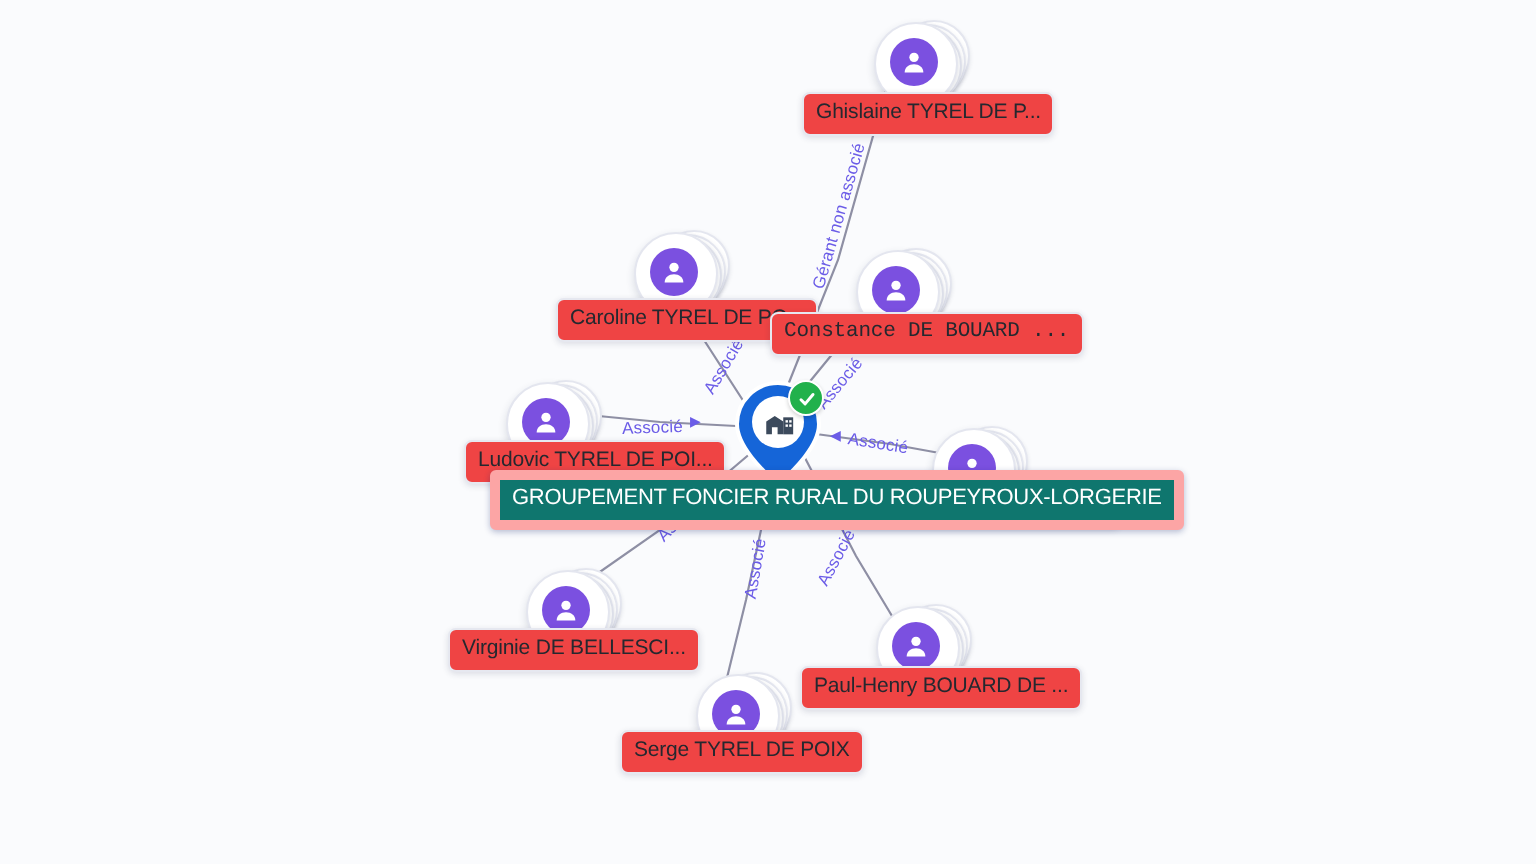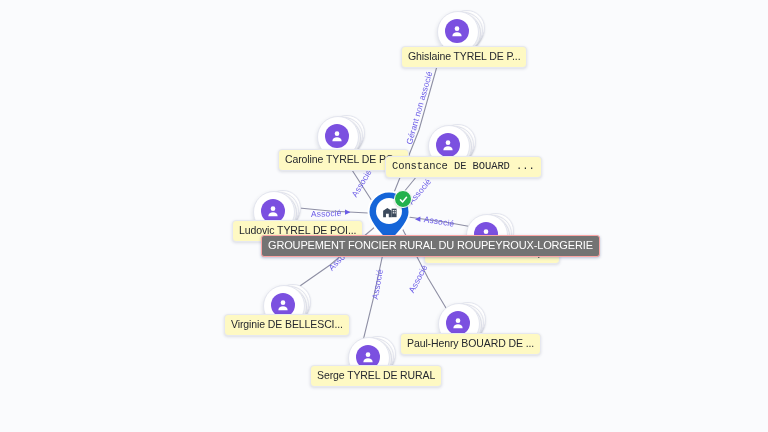--- a/index.html
+++ b/index.html
@@ -63,21 +63,21 @@
     background: #7b50e0;
     display: flex;
     align-items: center;
     justify-content: center;
   }
   .avatar-disc svg { display: block; }
 
   
   .node-label {
     position: absolute;
-    background: #fef9c3;
+    background: #ef4444;
     border: 1px solid #e6e8f0;
     border-radius: 4px;
     box-shadow: 0 1px 3px rgba(40,50,80,0.15);
     color: #25282f;
     font-size: 10.5px;
     line-height: 1;
     padding: 4px 6px 5px 6px;
     white-space: nowrap;
     letter-spacing: -0.1px;
   }
@@ -118,32 +118,31 @@
     align-items: center;
     justify-content: center;
     box-shadow: 0 1px 2px rgba(0,0,0,0.18);
   }
 
   
   #company-label {
     position: absolute;
     left: 245px;
     top: 235px;
-    background: #737373;
-    border: 1px solid #fca5a5;
+    background: #0f766e;
+    border: 5px solid #fca5a5;
     border-radius: 3px;
     color: #ffffff;
     font-size: 11px;
     line-height: 1;
     padding: 4px 6px 5px 6px;
     white-space: nowrap;
     letter-spacing: -0.15px;
     box-shadow: 0 1px 3px rgba(20,40,110,0.3);
     z-index: 40;
-    margin-left: 16px;
   }
 
   
   .edge-label {
     position: absolute;
     color: #6b5ce7;
     font-size: 8.5px;
     line-height: 1;
     white-space: nowrap;
     transform-origin: left center;
@@ -298,21 +297,21 @@
     <div class="stack-card s2"></div>
     <div class="stack-card s1"></div>
     <div class="stack-card front"></div>
     <div class="avatar-disc">
       <svg width="14" height="14" viewBox="0 0 24 24" fill="#ffffff">
         <circle cx="12" cy="8" r="4"></circle>
         <path d="M4 21c0-4.4 3.6-7 8-7s8 2.6 8 7z"></path>
       </svg>
     </div>
   </div>
-  <div class="node-label" style="left:310px; top:365px;">Serge TYREL DE RURAL</div>
+  <div class="node-label" style="left:310px; top:365px;">Serge TYREL DE POIX</div>
 
   <div id="company-node" style="left:367px; top:190px;">
     <svg class="pin-shape" viewBox="0 0 44 54" xmlns="http://www.w3.org/2000/svg">
       <path d="M22 1.5 C10.7 1.5 1.5 10.7 1.5 22 C1.5 33 14 45 22 52.5 C30 45 42.5 33 42.5 22 C42.5 10.7 33.3 1.5 22 1.5 Z" fill="#1565d8" stroke="#ffffff" stroke-width="2"></path>
       <circle cx="22" cy="21" r="13" fill="#ffffff"></circle>
     </svg>
     <div class="pin-icon">
       <svg width="17" height="17" viewBox="0 0 24 24" fill="#3c4a5c">
         <path d="M3 20V11l6-4 6 4v9h-4v-5H7v5z"></path>
         <rect x="15" y="8" width="7" height="12"></rect>

